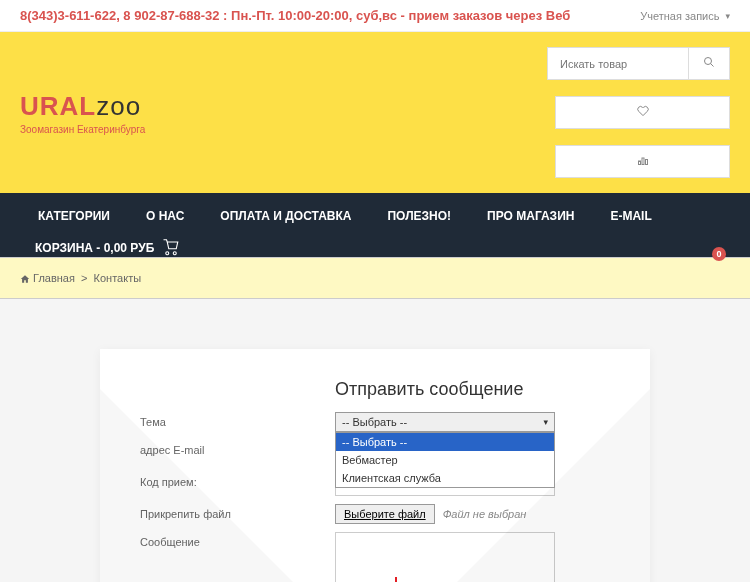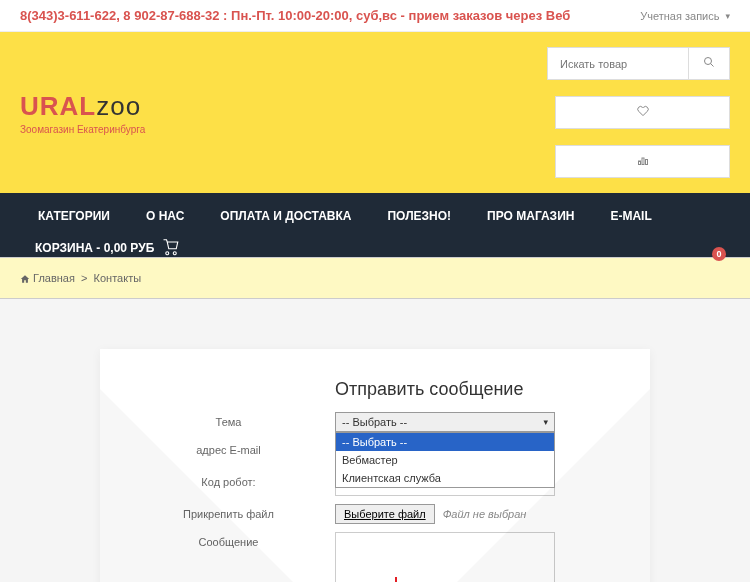--- a/index.html
+++ b/index.html
@@ -24,21 +24,21 @@
 .nav-right { display: flex; align-items: center; color: #fff; font-weight: bold; padding: 0 15px; position: relative; }
 .cart-badge { position: absolute; top: 8px; right: 4px; background: #d9534f; color: #fff; border-radius: 50%; width: 14px; height: 14px; font-size: 9px; display: flex; align-items: center; justify-content: center; }
 .breadcrumb-bar { background: #fef9c3; padding: 14px 20px; text-align: left; font-size: 11px; color: #666; border-top: 1px solid #ccc; border-bottom: 1px solid #ccc; }
 .breadcrumb-bar a { color: #666; text-decoration: none; }
 .main { padding: 50px 100px 20px; background: #f5f5f5; position: relative; }
 .envelope { background: #fff; padding: 30px 40px 20px; position: relative; box-shadow: 0 2px 10px rgba(0,0,0,0.05); }
 .env-flap-left { position: absolute; left: 0; top: 40px; width: 0; height: 0; border-left: 200px solid rgba(0,0,0,0.03); border-top: 200px solid transparent; border-bottom: 200px solid transparent; }
 .env-flap-right { position: absolute; right: 0; top: 40px; width: 0; height: 0; border-right: 200px solid rgba(0,0,0,0.03); border-top: 200px solid transparent; border-bottom: 200px solid transparent; }
 .form-title { font-size: 18px; font-weight: normal; margin-bottom: 12px; margin-left: 195px; }
 .form-row { display: flex; margin-bottom: 8px; align-items: flex-start; }
-.form-label { width: 195px; text-align: center; padding-right: 18px; font-size: 11px; color: #666; padding-top: 4px; }
+.form-label { width: 195px; text-align: left; padding-right: 18px; font-size: 11px; color: #666; padding-top: 4px; }
 .form-field { flex: 1; max-width: 220px; }
 .form-field input[type=text], .form-field input[type=email] { width: 100%; border: 1px solid #ccc; padding: 5px; font-size: 11px; }
 .select-wrap { position: relative; width: 120px; }
 .select-display { border: 1px solid #999; padding: 3px 6px; font-size: 11px; background: #efefef; display: flex; justify-content: space-between; align-items: center; cursor: pointer; }
 .dropdown-list { position: absolute; top: 100%; left: 0; width: 100%; border: 1px solid #999; background: #fff; z-index: 10; }
 .dropdown-item { padding: 3px 6px; font-size: 11px; cursor: pointer; }
 .dropdown-item.selected { background: #2864c7; color: #fff; }
 .textarea-field { width: 220px; height: 70px; border: 1px solid #ccc; resize: none; }
 .file-row { display: flex; align-items: center; gap: 8px; }
 .file-btn { border: 1px solid #999; background: #efefef; padding: 3px 8px; font-size: 11px; cursor: pointer; text-decoration: underline; }
@@ -146,21 +146,21 @@
     </div>
 
     <div class="form-row">
       <div class="form-label">адрес E-mail</div>
       <div class="form-field">
         <input type="email" style="">
       </div>
     </div>
 
     <div class="form-row">
-      <div class="form-label">Код робот:</div>
+      <div class="form-label">Код прием:</div>
       <div class="form-field">
         <input type="text" style="">
       </div>
     </div>
 
     <div class="form-row">
       <div class="form-label">Прикрепить файл</div>
       <div class="form-field file-row">
         <button class="file-btn">Выберите файл</button>
         <span class="file-text">Файл не выбран</span>

